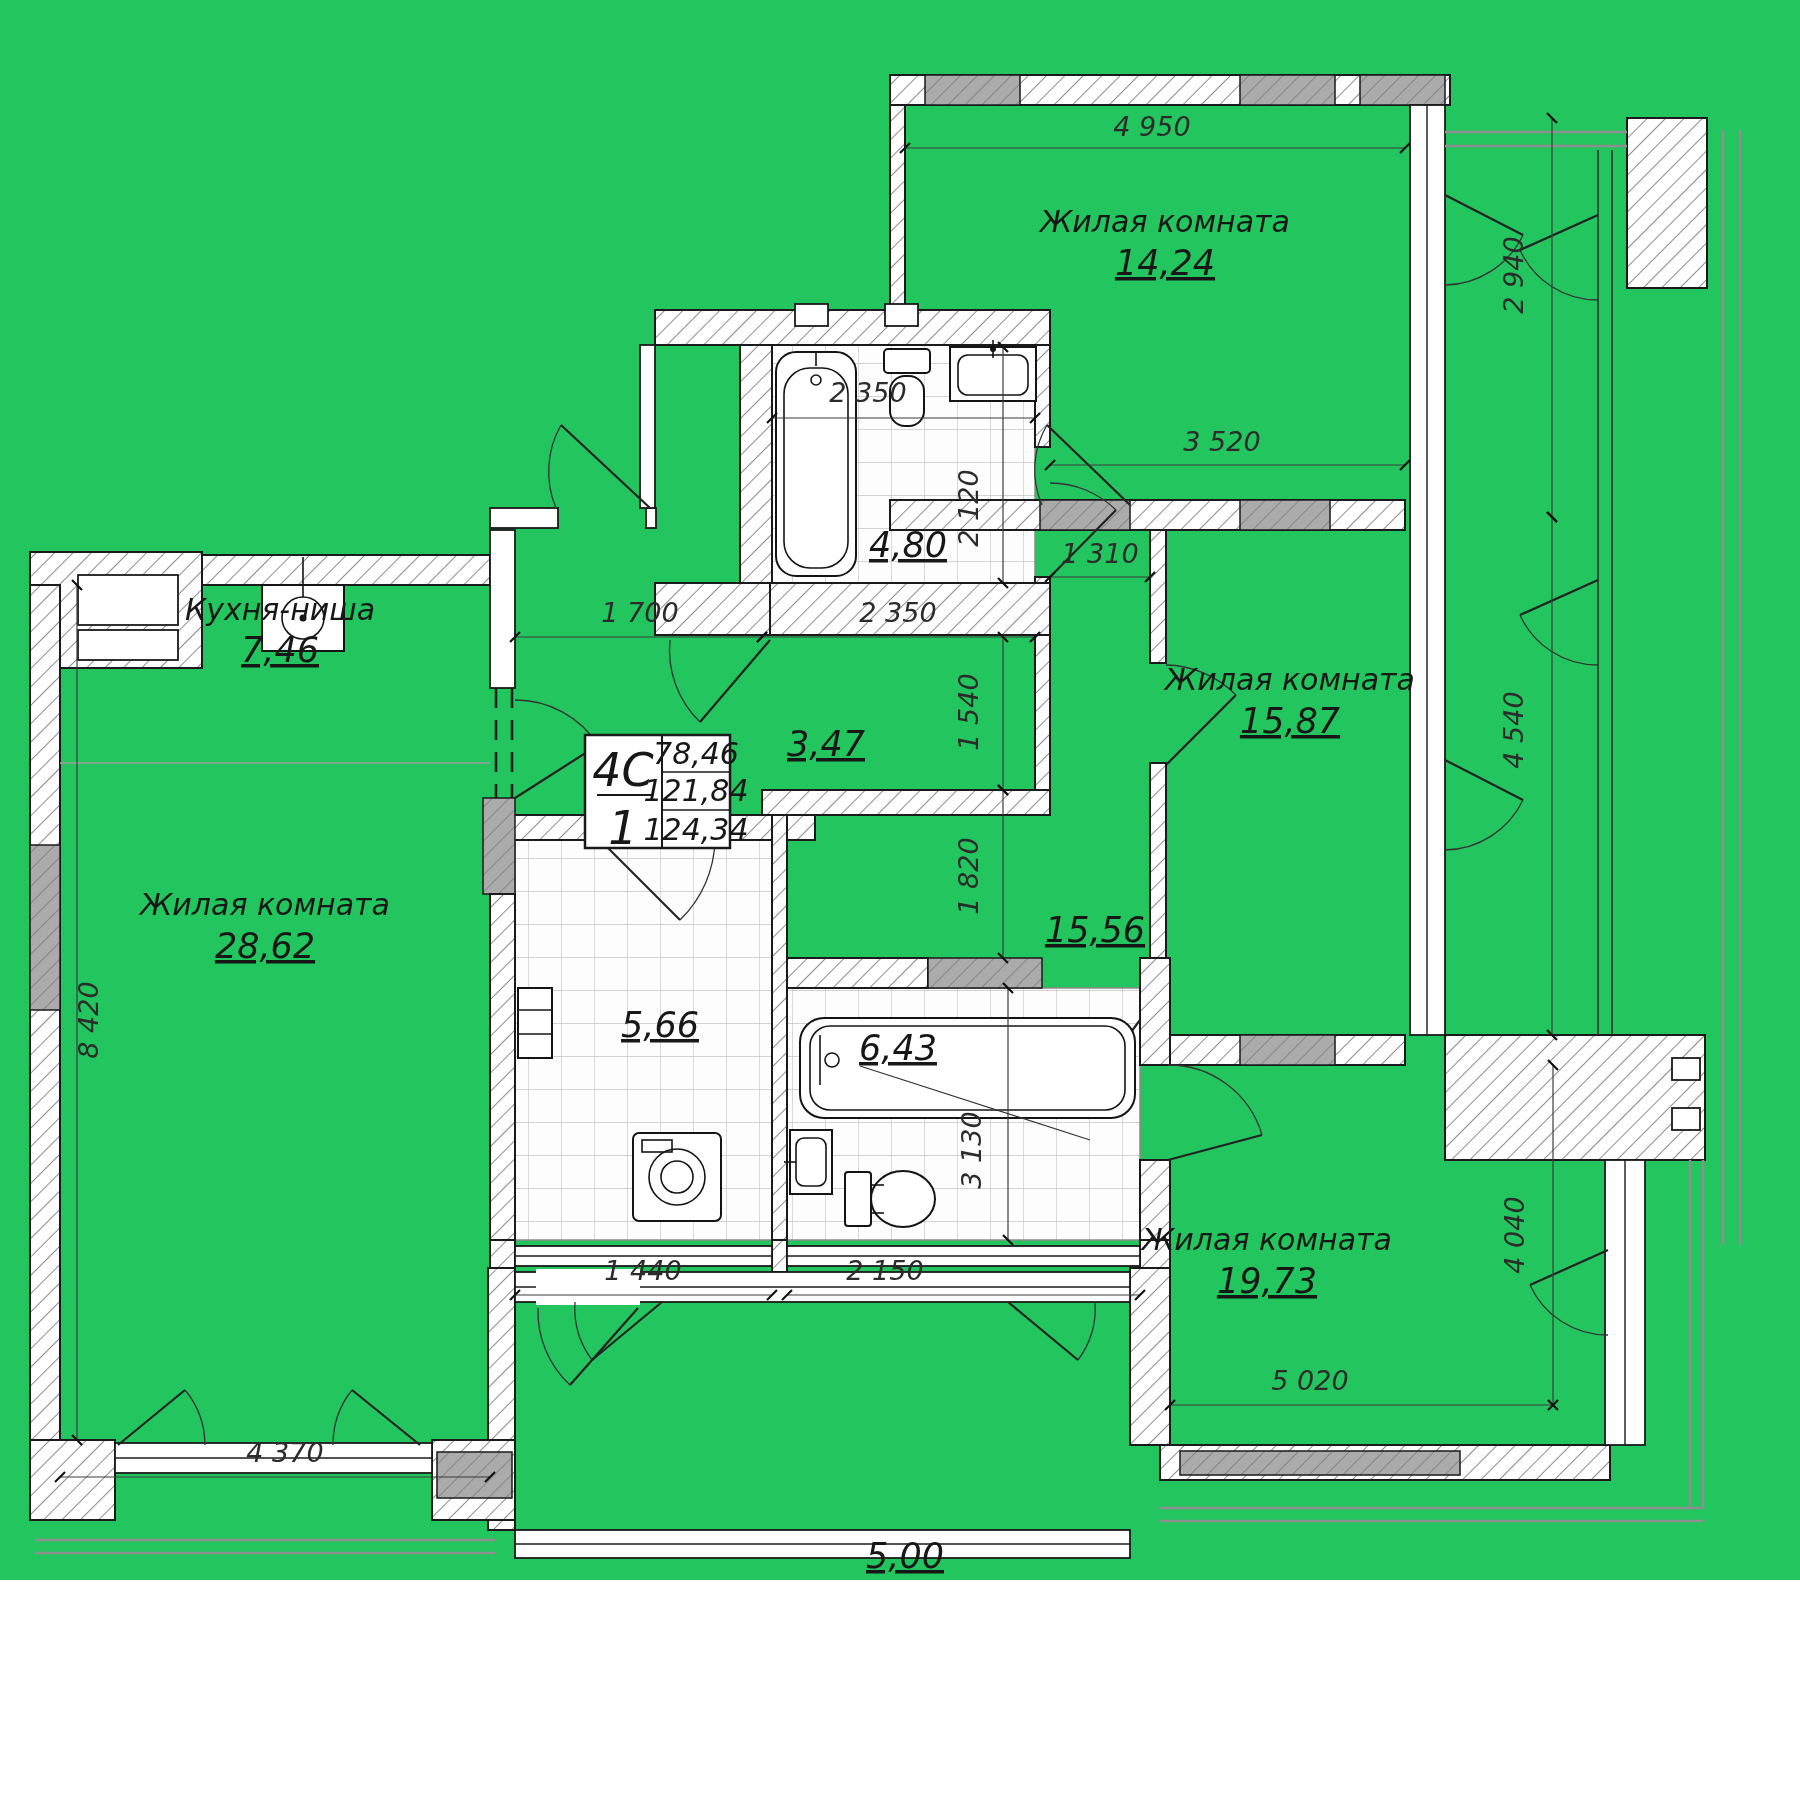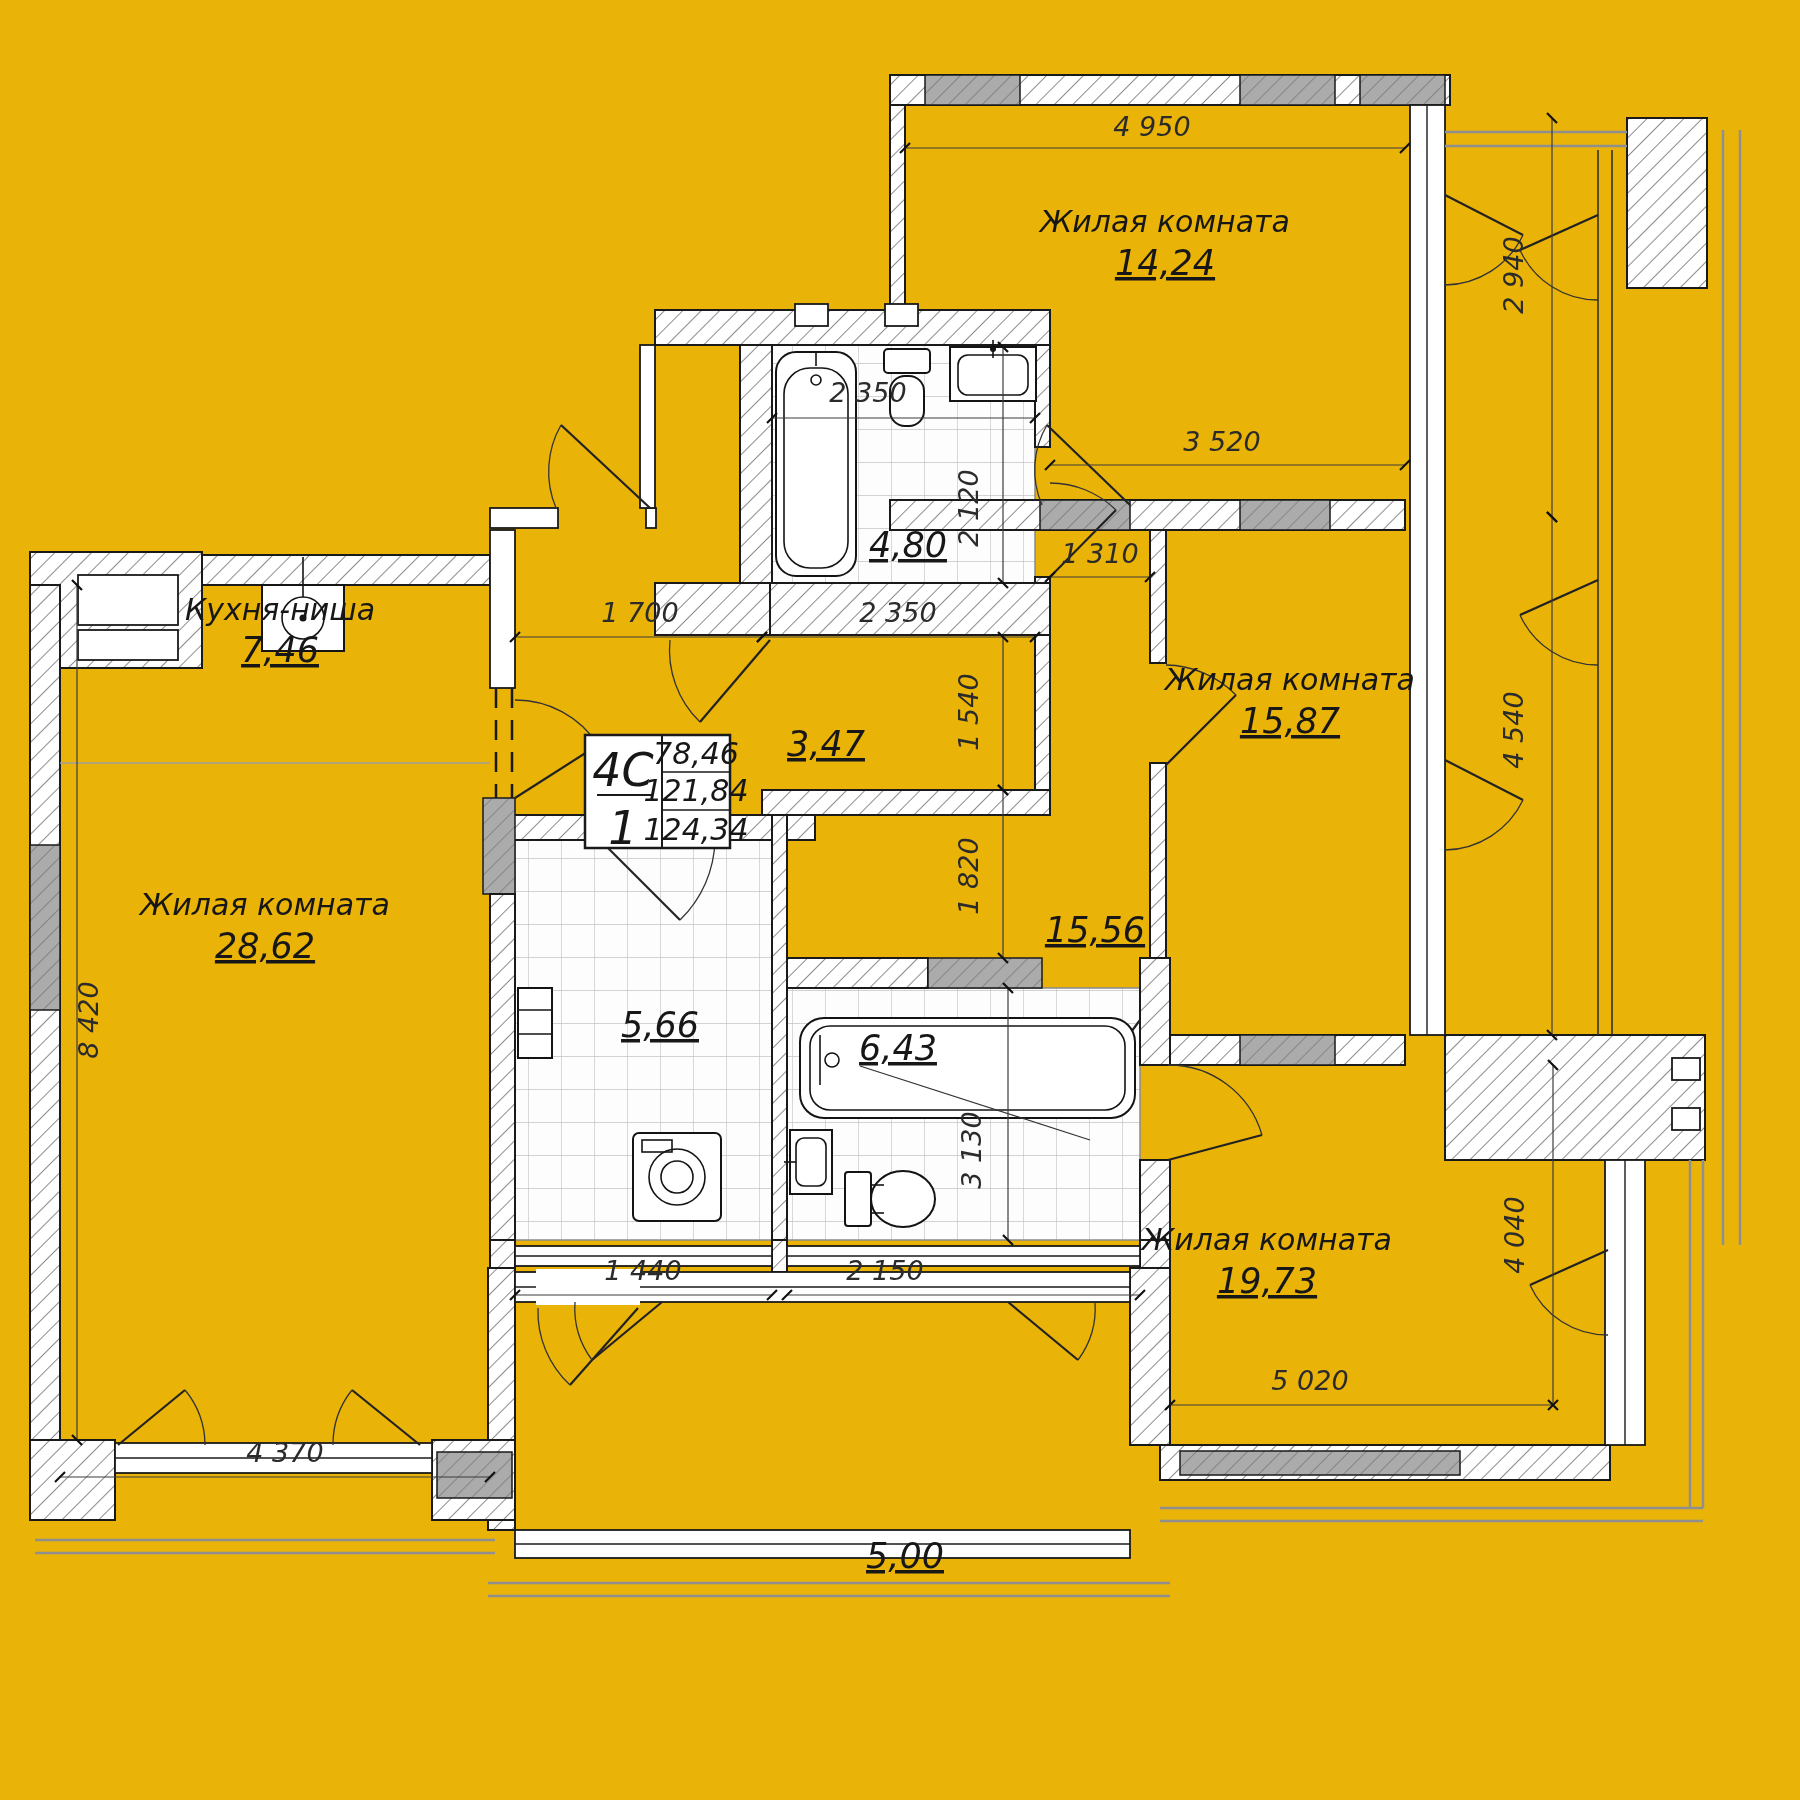--- a/index.html
+++ b/index.html
@@ -1,16 +1,16 @@
 <!DOCTYPE html>
 <html><head>
 <meta charset="utf-8">
 <style>
   html,body{margin:0;padding:0;background:#ffffff;}
-  .stage{width:1800px;height:1800px;position:relative;background:#eab308;}
+  .stage{width:1800px;height:1580px;position:relative;background:#22c55e;}
   svg{display:block;}
   text{font-family:"DejaVu Sans",sans-serif;font-style:italic;fill:#171717;}
   .rname{font-size:30px;}
   .area{font-size:35px;text-decoration:underline;}
   .dim{font-size:27px;fill:#2b2b2b;}
   .tbl{font-size:30px;}
   .big{font-size:46px;}
   .wall{fill:url(#h1);stroke:#1a1a1a;stroke-width:2;}
   .gray{fill:url(#h2);stroke:#1a1a1a;stroke-width:1.5;}
   .thin{fill:#ffffff;stroke:#1a1a1a;stroke-width:1.8;}

